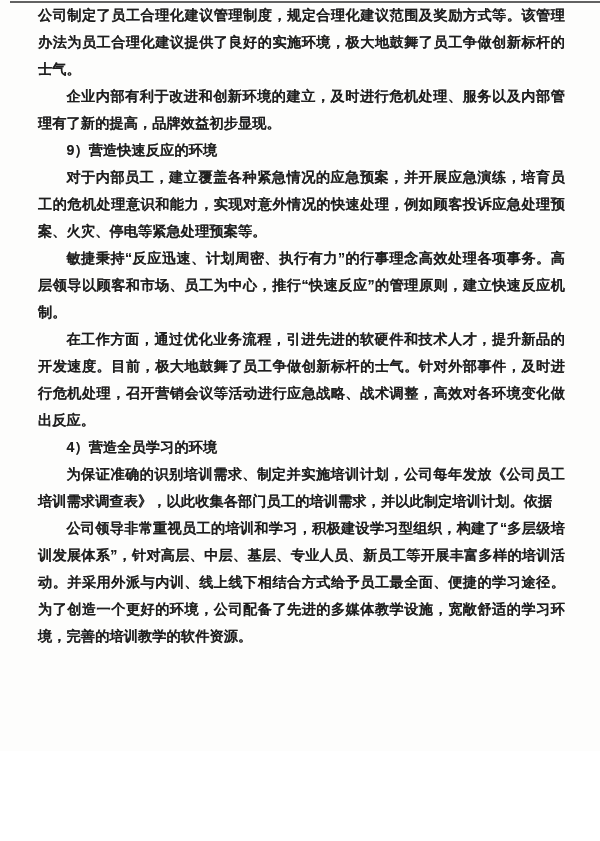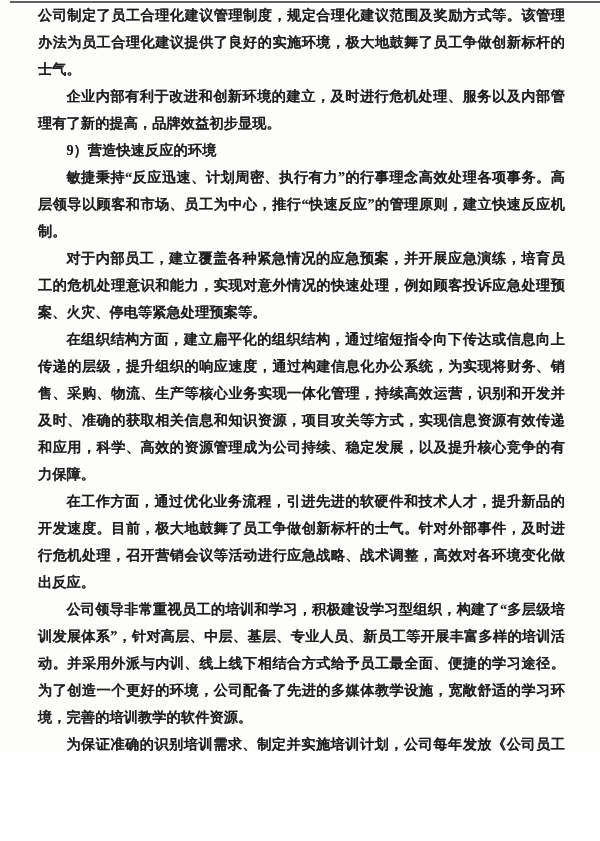--- a/index.html
+++ b/index.html
@@ -6,21 +6,21 @@
     margin: 0;
     padding: 0;
     background: #ffffff;
   }
   .page {
     position: relative;
     width: 600px;
     height: 751px;
     background: #fdfdfc;
     overflow: hidden;
-    font-family: Liberation Serif, serif;
+    font-family: Liberation Sans, sans-serif;
     color: #1e1e1e;
   }
   .top-rule {
     position: absolute;
     top: 1px;
     left: 10px;
     width: 590px;
     height: 2px;
     background: #474747;
     opacity: 0.85;
@@ -60,23 +60,23 @@
 <body>
 
 <div class="page">
 
   <div class="top-rule"></div>
 
   <div class="body-text">
     <p class="no-indent">公司制定了员工合理化建议管理制度，规定合理化建议范围及奖励方式等。该管理办法为员工合理化建议提供了良好的实施环境，极大地鼓舞了员工争做创新标杆的士气。</p>
     <p>企业内部有利于改进和创新环境的建立，及时进行危机处理、服务以及内部管理有了新的提高，品牌效益初步显现。</p>
     <p>9）营造快速反应的环境</p>
+    <p>对于内部员工，建立覆盖各种紧急情况的应急预案，并开展应急演练，培育员工的危机处理意识和能力，实现对意外情况的快速处理，例如顾客投诉应急处理预案、火灾、停电等紧急处理预案等。</p>
     <p>敏捷秉持“反应迅速、计划周密、执行有力”的行事理念高效处理各项事务。高层领导以顾客和市场、员工为中心，推行“快速反应”的管理原则，建立快速反应机制。</p>
-    <p>对于内部员工，建立覆盖各种紧急情况的应急预案，并开展应急演练，培育员工的危机处理意识和能力，实现对意外情况的快速处理，例如顾客投诉应急处理预案、火灾、停电等紧急处理预案等。</p>
-    <p>在组织结构方面，建立扁平化的组织结构，通过缩短指令向下传达或信息向上传递的层级，提升组织的响应速度，通过构建信息化办公系统，为实现将财务、销售、采购、物流、生产等核心业务实现一体化管理，持续高效运营，识别和开发并及时、准确的获取相关信息和知识资源，项目攻关等方式，实现信息资源有效传递和应用，科学、高效的资源管理成为公司持续、稳定发展，以及提升核心竞争的有力保障。</p>
     <p>在工作方面，通过优化业务流程，引进先进的软硬件和技术人才，提升新品的开发速度。目前，极大地鼓舞了员工争做创新标杆的士气。针对外部事件，及时进行危机处理，召开营销会议等活动进行应急战略、战术调整，高效对各环境变化做出反应。</p>
+    <p>4）营造全员学习的环境</p>
+    <p>为保证准确的识别培训需求、制定并实施培训计划，公司每年发放《公司员工培训需求调查表》，以此收集各部门员工的培训需求，并以此制定培训计划。依据</p>
     <p>公司领导非常重视员工的培训和学习，积极建设学习型组织，构建了“多层级培训发展体系”，针对高层、中层、基层、专业人员、新员工等开展丰富多样的培训活动。并采用外派与内训、线上线下相结合方式给予员工最全面、便捷的学习途径。为了创造一个更好的环境，公司配备了先进的多媒体教学设施，宽敞舒适的学习环境，完善的培训教学的软件资源。</p>
-    <p>为保证准确的识别培训需求、制定并实施培训计划，公司每年发放《公司员工培训需求调查表》，以此收集各部门员工的培训需求，并以此制定培训计划。依据</p>
   </div>
 
   <div class="page-number">8</div>
 
 </div>
 
 </body></html>

